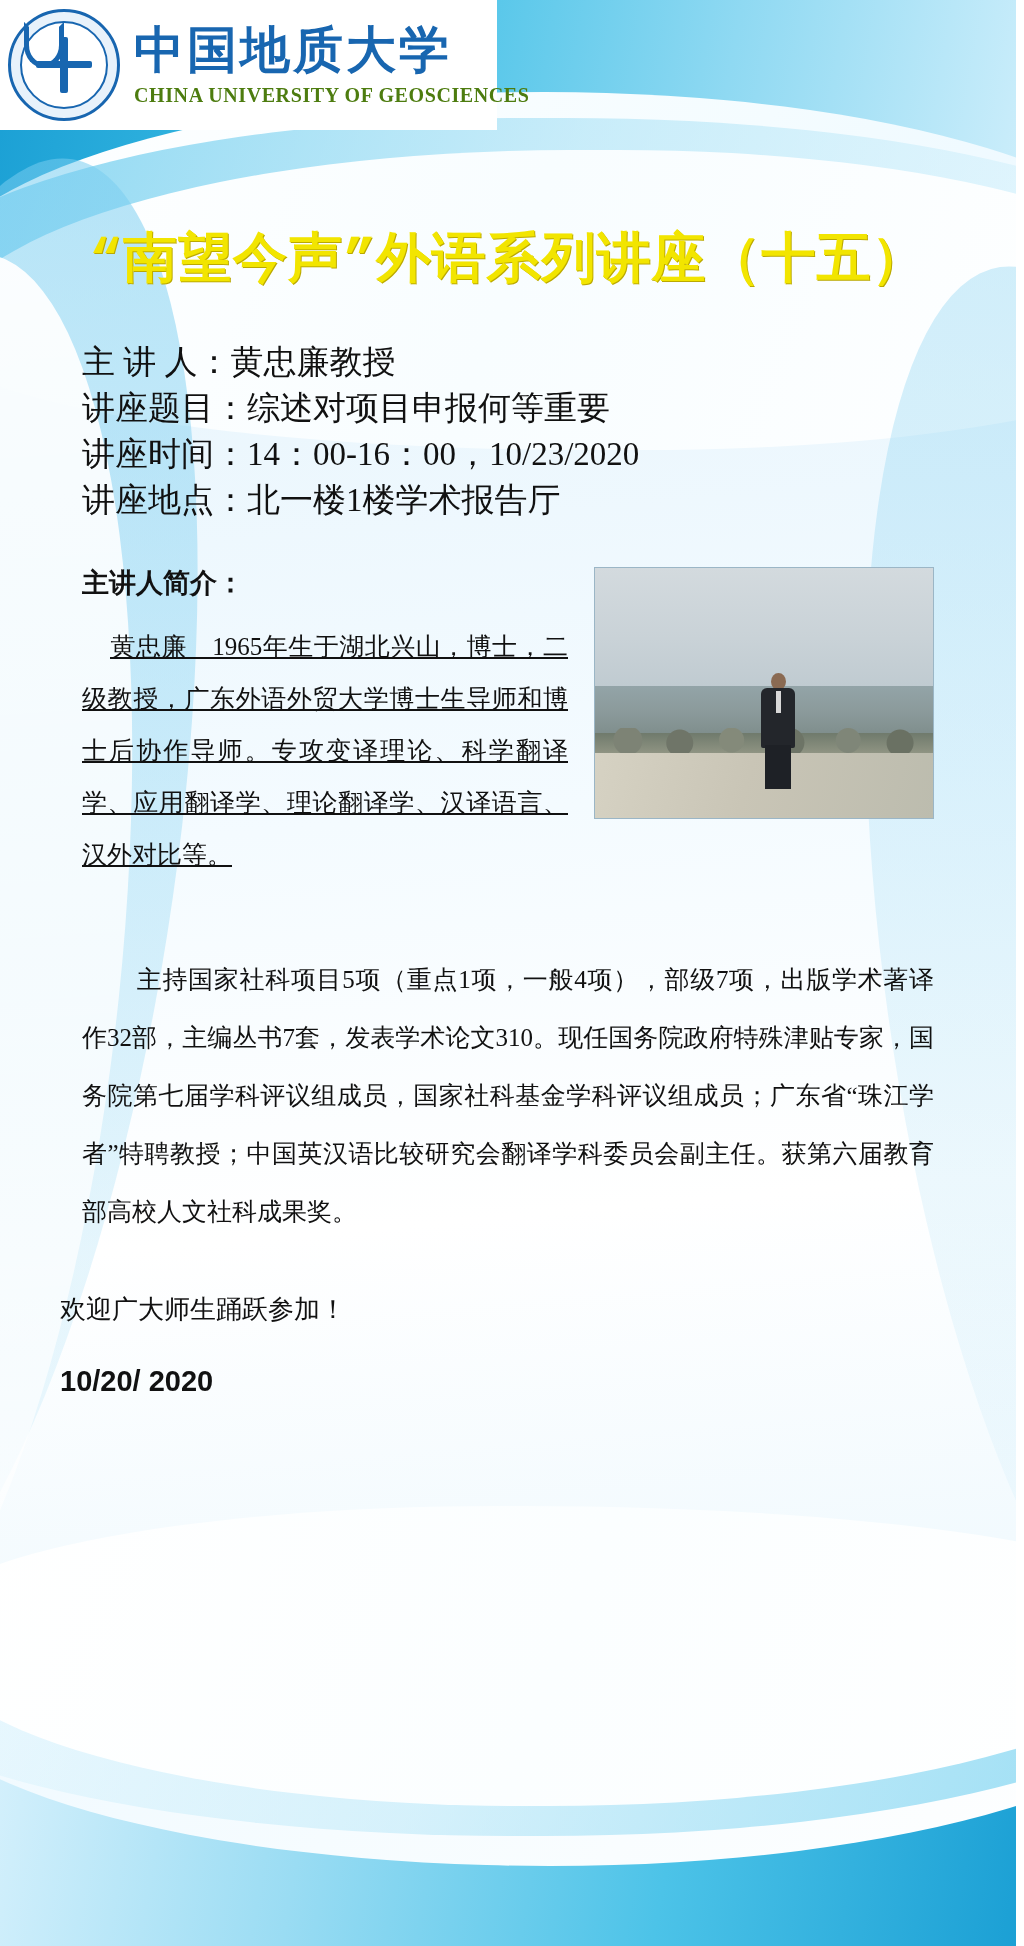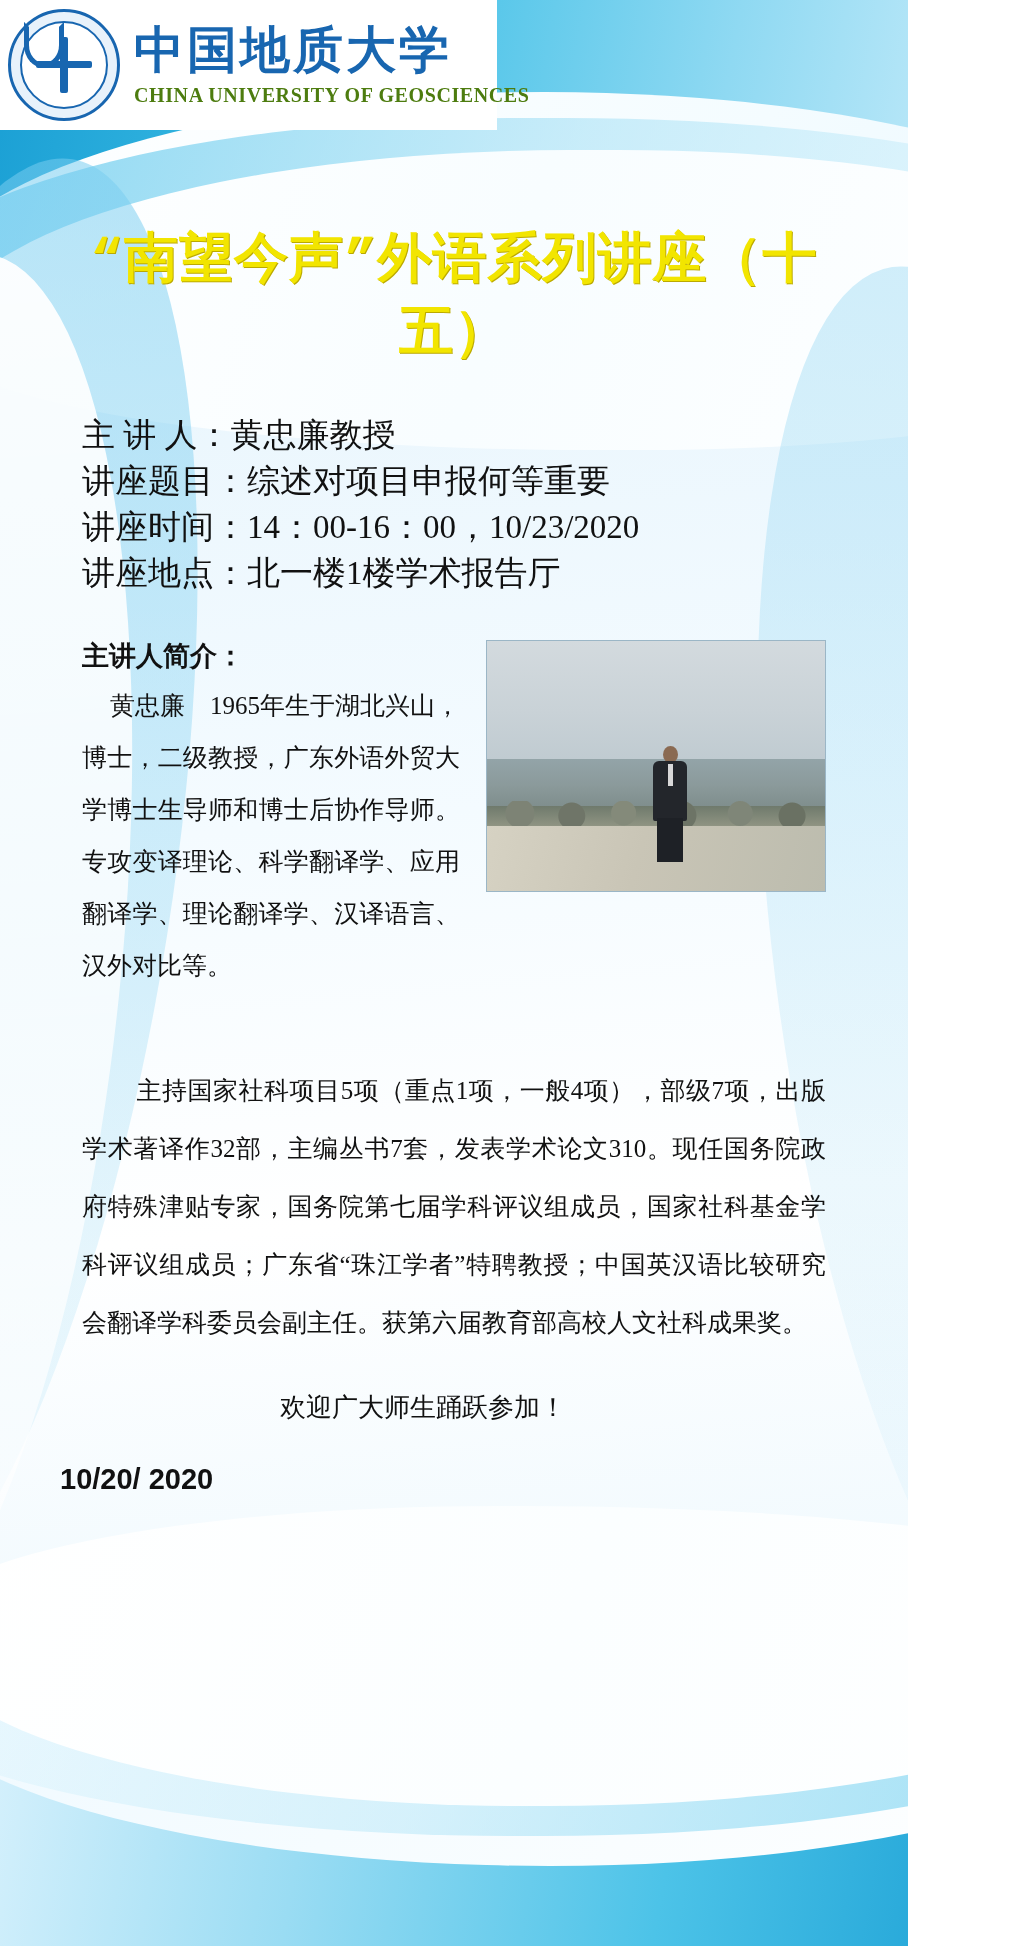--- a/index.html
+++ b/index.html
@@ -9,21 +9,21 @@
   body {
     width: 1024px;
     height: 1946px;
     font-family: "Liberation Serif", serif;
     background: #ffffff;
     overflow: hidden;
   }
 
   .poster {
     position: relative;
-    width: 908px;
+    width: 1016px;
     height: 1946px;
     overflow: hidden;
     background: linear-gradient(175deg, #dff0fb 0%, #eaf6fd 18%, #f4fbff 42%, #ffffff 62%, #f2fafe 80%, #dff0fb 100%);
   }
 
   
   .bg-layer { position: absolute; inset: 0; overflow: hidden; pointer-events: none; }
 
   .band-top {
     position: absolute;
@@ -225,21 +225,21 @@
 
   .speaker-section {
     margin-top: 42px;
     padding: 0 22px;
     position: relative;
   }
   .speaker-heading {
     font-size: 27px;
     font-weight: bold;
     color: #111;
-    margin-bottom: 6px;
+    margin-bottom: 20px;
   }
   .speaker-photo {
     float: right;
     width: 338px;
     height: 250px;
     margin: 2px 0 10px 26px;
     border: 1px solid #9bb6c6;
     position: relative;
     overflow: hidden;
     background: linear-gradient(to bottom, #cfd8dc 0%, #c4ced4 38%, #b9c6cc 52%, #9fb0b4 60%, #8e9b97 72%, #b7b2a5 85%, #9aa293 100%);
@@ -293,38 +293,39 @@
   .photo-person .legs {
     position: absolute; left: 50%; top: 72px;
     width: 26px; height: 44px; margin-left: -13px;
     background: #1e2126;
   }
   .speaker-body {
     font-size: 25px;
     line-height: 52px;
     color: #111;
     text-align: justify;
+    text-decoration: underline;
   }
   .speaker-body .indent { display: inline-block; width: 28px; }
 
   .achievements {
     clear: both;
     margin-top: 70px;
     padding: 0 22px;
     font-size: 25px;
     line-height: 58px;
     color: #111;
     text-align: justify;
   }
   .achievements .indent { display: inline-block; width: 54px; }
 
   .welcome {
-    margin-top: 38px;
+    margin-top: 51px;
     padding-right: 62px;
-    text-align: center;
+    text-align: left;
     font-size: 26px;
     color: #111;
   }
 
   .date {
     margin-top: 38px;
     padding-right: 42px;
     text-align: left;
     font-family: "Liberation Sans", sans-serif;
     font-size: 29px;

